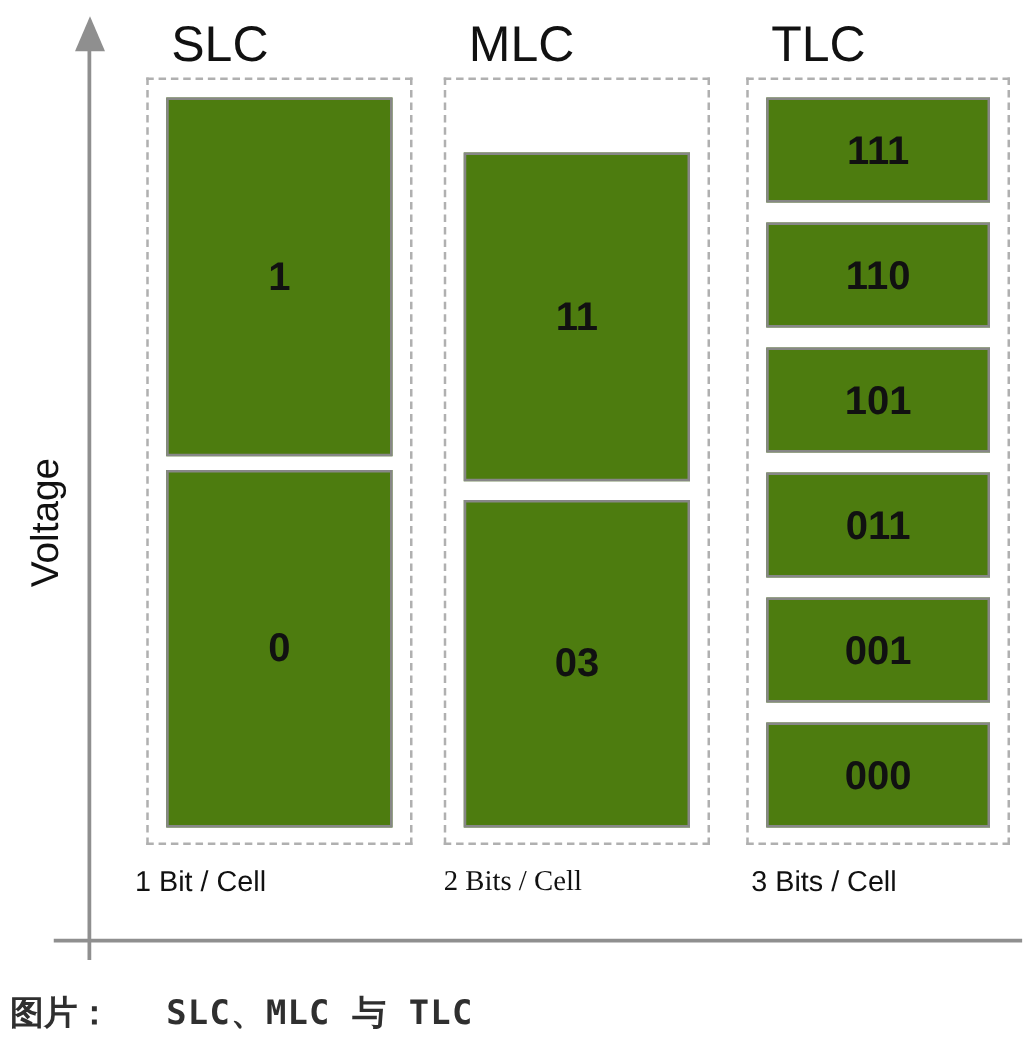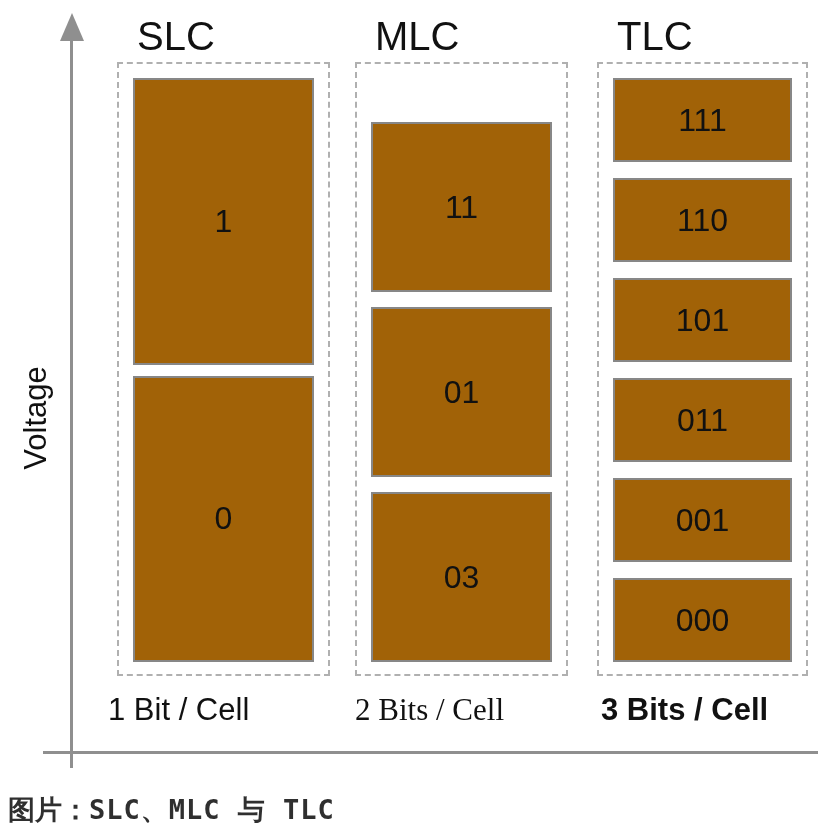--- a/index.html
+++ b/index.html
@@ -65,43 +65,44 @@
   .cells{
     position:absolute;top:14px;left:14px;right:14px;bottom:12px;
     display:flex;flex-direction:column;
   }
   .cells-slc{gap:11px;}
   .cells-mlc{gap:15px;margin-top:44px;}
   .cells-tlc{gap:16px;}
   .cell{
     flex:1;
     border:2px solid var(--cell-border);
-    background:#a16207;
+    background:#4d7c0f;
     display:flex;align-items:center;justify-content:center;
-    font-size:32px;color:var(--text);
+    font-size:32px;color:var(--text);font-weight:bold;
   }
   .col-footer{
     position:absolute;top:692px;
-    font-size:31px;white-space:nowrap;color:var(--text);
+    font-size:23px;white-space:nowrap;color:var(--text);
   }
   .col-slc .col-footer{left:-9px;}
   .col-mlc .col-footer{left:0px;font-family:Liberation Serif, serif;}
-  .col-tlc .col-footer{left:4px;font-weight:bold;}
+  .col-tlc .col-footer{left:4px;}
 
   
   .caption{
     position:absolute;left:8px;top:792px;
     font-size:27px;font-weight:bold;
     color:var(--caption-text);
     white-space:nowrap;
   }
   .caption .caption-terms{
     font-family:"DejaVu Sans Mono","Liberation Mono",monospace;
     font-weight:bold;
     letter-spacing:1px;
+    margin-left:44px;
   }
 </style>
 </head>
 <body>
 
 <div class="stage">
 
   <div class="v-axis-arrow"></div>
   <div class="v-axis-line"></div>
   <div class="h-axis-line"></div>
@@ -116,21 +117,20 @@
         </div>
     </div>
     <div class="col-footer">1 Bit / Cell</div>
   </div>
 
   <div class="col col-mlc">
     <div class="col-header">MLC</div>
     <div class="dashed-frame">
       <div class="cells cells-mlc">
           <div class="cell">11</div>
-          <div class="cell">01</div>
           <div class="cell">03</div>
         </div>
     </div>
     <div class="col-footer">2 Bits / Cell</div>
   </div>
 
   <div class="col col-tlc">
     <div class="col-header">TLC</div>
     <div class="dashed-frame">
       <div class="cells cells-tlc">

